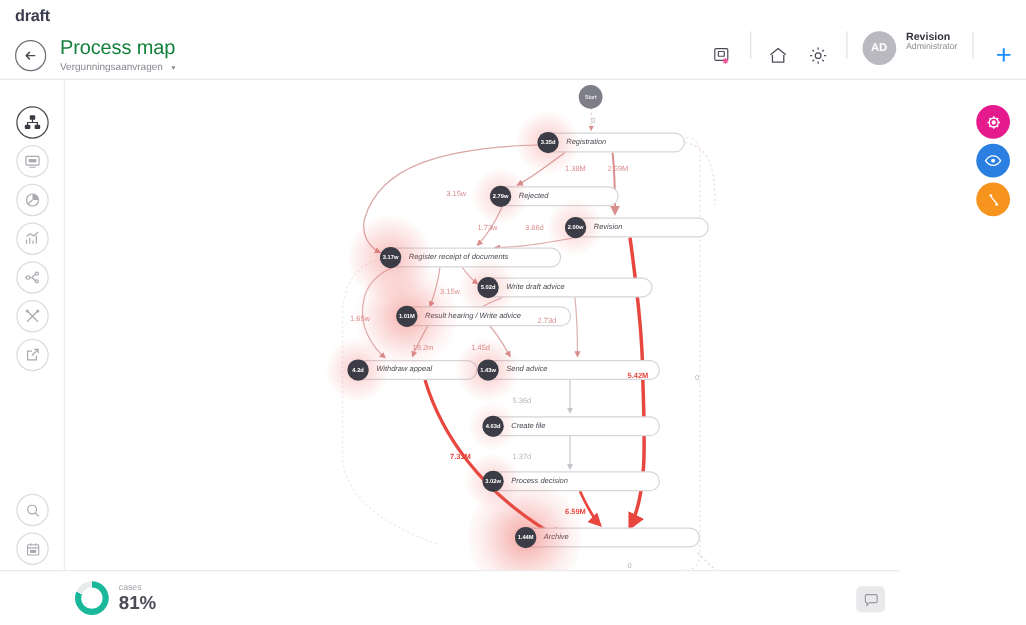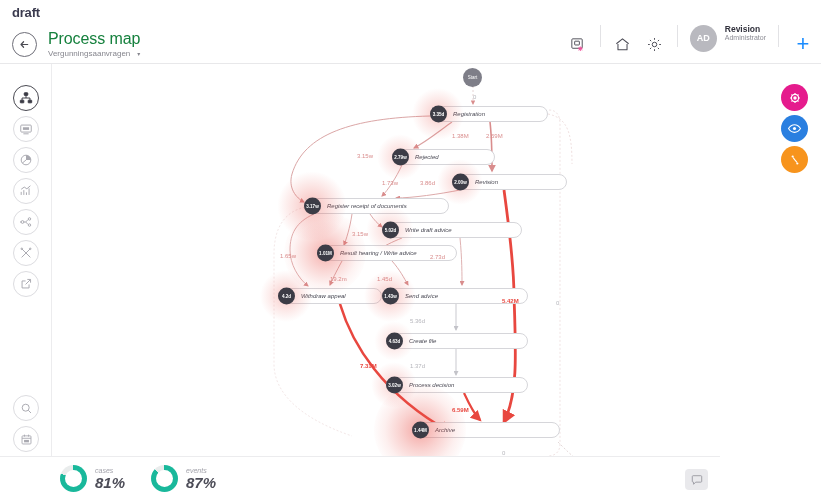--- a/index.html
+++ b/index.html
@@ -101,21 +101,21 @@
     display: flex; align-items: center; justify-content: center;
     cursor: pointer; background: #fff;
   }
   .rail-btn.active { border-color: #4a4a52; color: #3a3a44; }
   .rail-btn.teal { border-color: #19b89b; color: #19b89b; }
 
   
   .statusbar {
     position: absolute; left: 0; bottom: 0; width: 720px; height: 44px;
     background: #ffffff; border-top: 1px solid #ececee;
-    display: flex; align-items: center; font-style: italic;
+    display: flex; align-items: center;
   }
   .donut-group { display: flex; align-items: center; gap: 8px; }
   .donut {
     width: 27px; height: 27px; border-radius: 50%;
     position: relative; flex: none;
   }
   .donut::after {
     content: ""; position: absolute; inset: 5px;
     background: #fff; border-radius: 50%;
   }
@@ -496,27 +496,20 @@
   </div>
 
   <div class="statusbar">
     <div class="donut-group" style="margin-left:60px;">
       <div class="donut" style="background:conic-gradient(#19b89b 0% 81%, #e9ecec 81% 100%);"></div>
       <div>
         <div class="metric-label">cases</div>
         <div class="metric-value">81%</div>
       </div>
     </div>
-    <div class="donut-group" style="margin-left:26px;">
-      <div class="donut" style="background:conic-gradient(#19b89b 0% 87%, #e9ecec 87% 100%);"></div>
-      <div>
-        <div class="metric-label">events</div>
-        <div class="metric-value">87%</div>
-      </div>
-    </div>
     <div class="chat-bubble">
       <svg width="12" height="12" viewBox="0 0 14 14" fill="none" stroke="#9b9ba3" stroke-width="1.1">
         <path d="M1.5 3a1 1 0 0 1 1-1h9a1 1 0 0 1 1 1v5.5a1 1 0 0 1-1 1H5.5L3 12V9.5h-.5a1 1 0 0 1-1-1z"></path>
       </svg>
     </div>
   </div>
 
 </div>
 
 </body></html>

